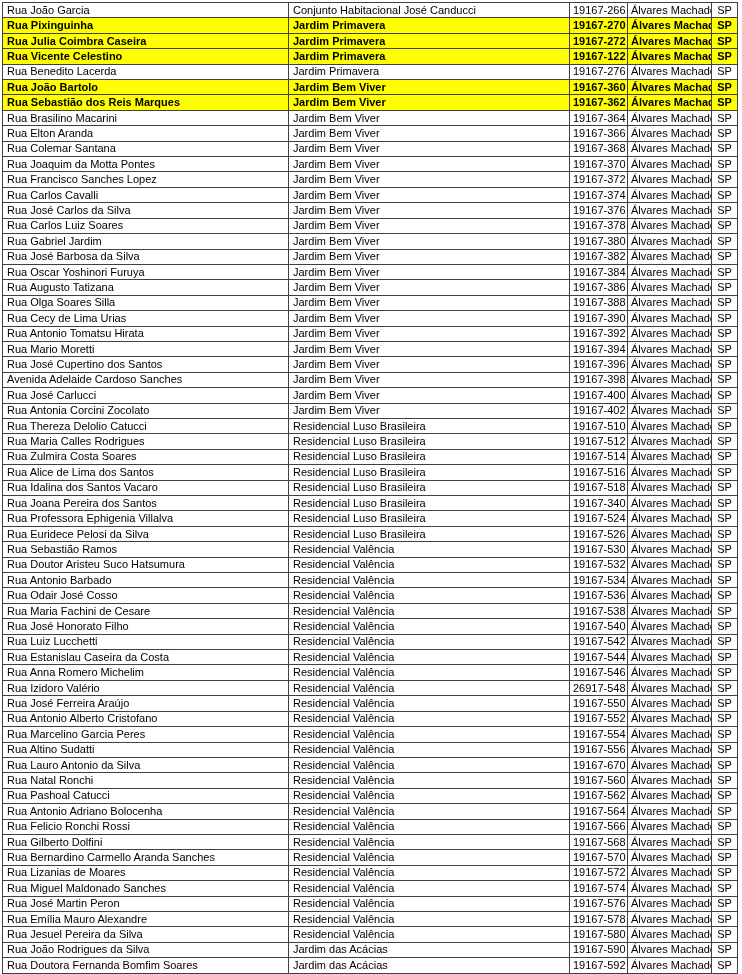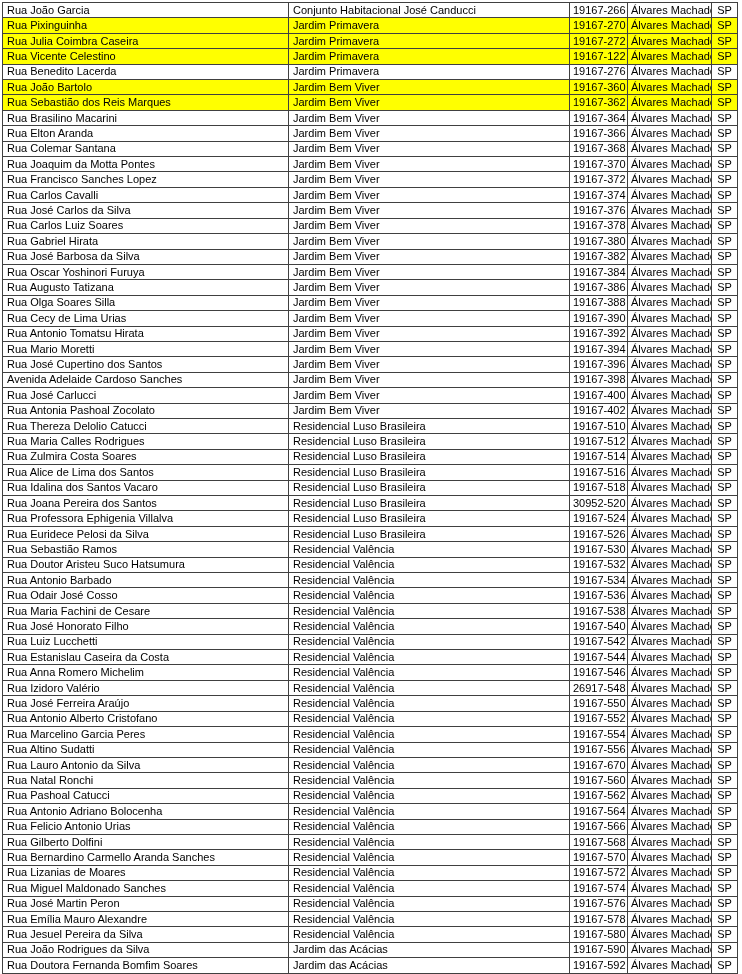--- a/index.html
+++ b/index.html
@@ -24,21 +24,21 @@
     line-height: 13px;
     color: #000000;
     padding: 0 4px;
     white-space: nowrap;
     overflow: hidden;
     background: #ffffff;
   }
   td.col-cep   { text-align: right;  padding: 0 3px; }
   td.col-city  { text-align: left;   padding: 0 3px; }
   td.col-state { text-align: center; padding: 0 1px; }
-  tr.hl td     { background: #ffff00; }
+  tr.hl td     { background: #ffff00; font-weight: bold; }
 </style>
 </head>
 <body>
 
 <table class="address-table">
   <colgroup>
     <col style="width:286px">
     <col style="width:281px">
     <col style="width:58px">
     <col style="width:84px">
@@ -144,21 +144,21 @@
         <td class="col-state">SP</td>
       </tr>
       <tr>
         <td class="col-street">Rua Carlos Luiz Soares</td>
         <td class="col-neighborhood">Jardim Bem Viver</td>
         <td class="col-cep">19167-378</td>
         <td class="col-city">Álvares Machado</td>
         <td class="col-state">SP</td>
       </tr>
       <tr>
-        <td class="col-street">Rua Gabriel Hirata</td>
+        <td class="col-street">Rua Gabriel Jardim</td>
         <td class="col-neighborhood">Jardim Bem Viver</td>
         <td class="col-cep">19167-380</td>
         <td class="col-city">Álvares Machado</td>
         <td class="col-state">SP</td>
       </tr>
       <tr>
         <td class="col-street">Rua José Barbosa da Silva</td>
         <td class="col-neighborhood">Jardim Bem Viver</td>
         <td class="col-cep">19167-382</td>
         <td class="col-city">Álvares Machado</td>
@@ -221,21 +221,21 @@
         <td class="col-state">SP</td>
       </tr>
       <tr>
         <td class="col-street">Rua José Carlucci</td>
         <td class="col-neighborhood">Jardim Bem Viver</td>
         <td class="col-cep">19167-400</td>
         <td class="col-city">Álvares Machado</td>
         <td class="col-state">SP</td>
       </tr>
       <tr>
-        <td class="col-street">Rua Antonia Pashoal Zocolato</td>
+        <td class="col-street">Rua Antonia Corcini Zocolato</td>
         <td class="col-neighborhood">Jardim Bem Viver</td>
         <td class="col-cep">19167-402</td>
         <td class="col-city">Álvares Machado</td>
         <td class="col-state">SP</td>
       </tr>
       <tr>
         <td class="col-street">Rua Thereza Delolio Catucci</td>
         <td class="col-neighborhood">Residencial Luso Brasileira</td>
         <td class="col-cep">19167-510</td>
         <td class="col-city">Álvares Machado</td>
@@ -265,21 +265,21 @@
       <tr>
         <td class="col-street">Rua Idalina dos Santos Vacaro</td>
         <td class="col-neighborhood">Residencial Luso Brasileira</td>
         <td class="col-cep">19167-518</td>
         <td class="col-city">Álvares Machado</td>
         <td class="col-state">SP</td>
       </tr>
       <tr>
         <td class="col-street">Rua Joana Pereira dos Santos</td>
         <td class="col-neighborhood">Residencial Luso Brasileira</td>
-        <td class="col-cep">30952-520</td>
+        <td class="col-cep">19167-340</td>
         <td class="col-city">Álvares Machado</td>
         <td class="col-state">SP</td>
       </tr>
       <tr>
         <td class="col-street">Rua Professora Ephigenia Villalva</td>
         <td class="col-neighborhood">Residencial Luso Brasileira</td>
         <td class="col-cep">19167-524</td>
         <td class="col-city">Álvares Machado</td>
         <td class="col-state">SP</td>
       </tr>
@@ -410,21 +410,21 @@
         <td class="col-state">SP</td>
       </tr>
       <tr>
         <td class="col-street">Rua Antonio Adriano Bolocenha</td>
         <td class="col-neighborhood">Residencial Valência</td>
         <td class="col-cep">19167-564</td>
         <td class="col-city">Álvares Machado</td>
         <td class="col-state">SP</td>
       </tr>
       <tr>
-        <td class="col-street">Rua Felicio Antonio Urias</td>
+        <td class="col-street">Rua Felicio Ronchi Rossi</td>
         <td class="col-neighborhood">Residencial Valência</td>
         <td class="col-cep">19167-566</td>
         <td class="col-city">Álvares Machado</td>
         <td class="col-state">SP</td>
       </tr>
       <tr>
         <td class="col-street">Rua Gilberto Dolfini</td>
         <td class="col-neighborhood">Residencial Valência</td>
         <td class="col-cep">19167-568</td>
         <td class="col-city">Álvares Machado</td>

